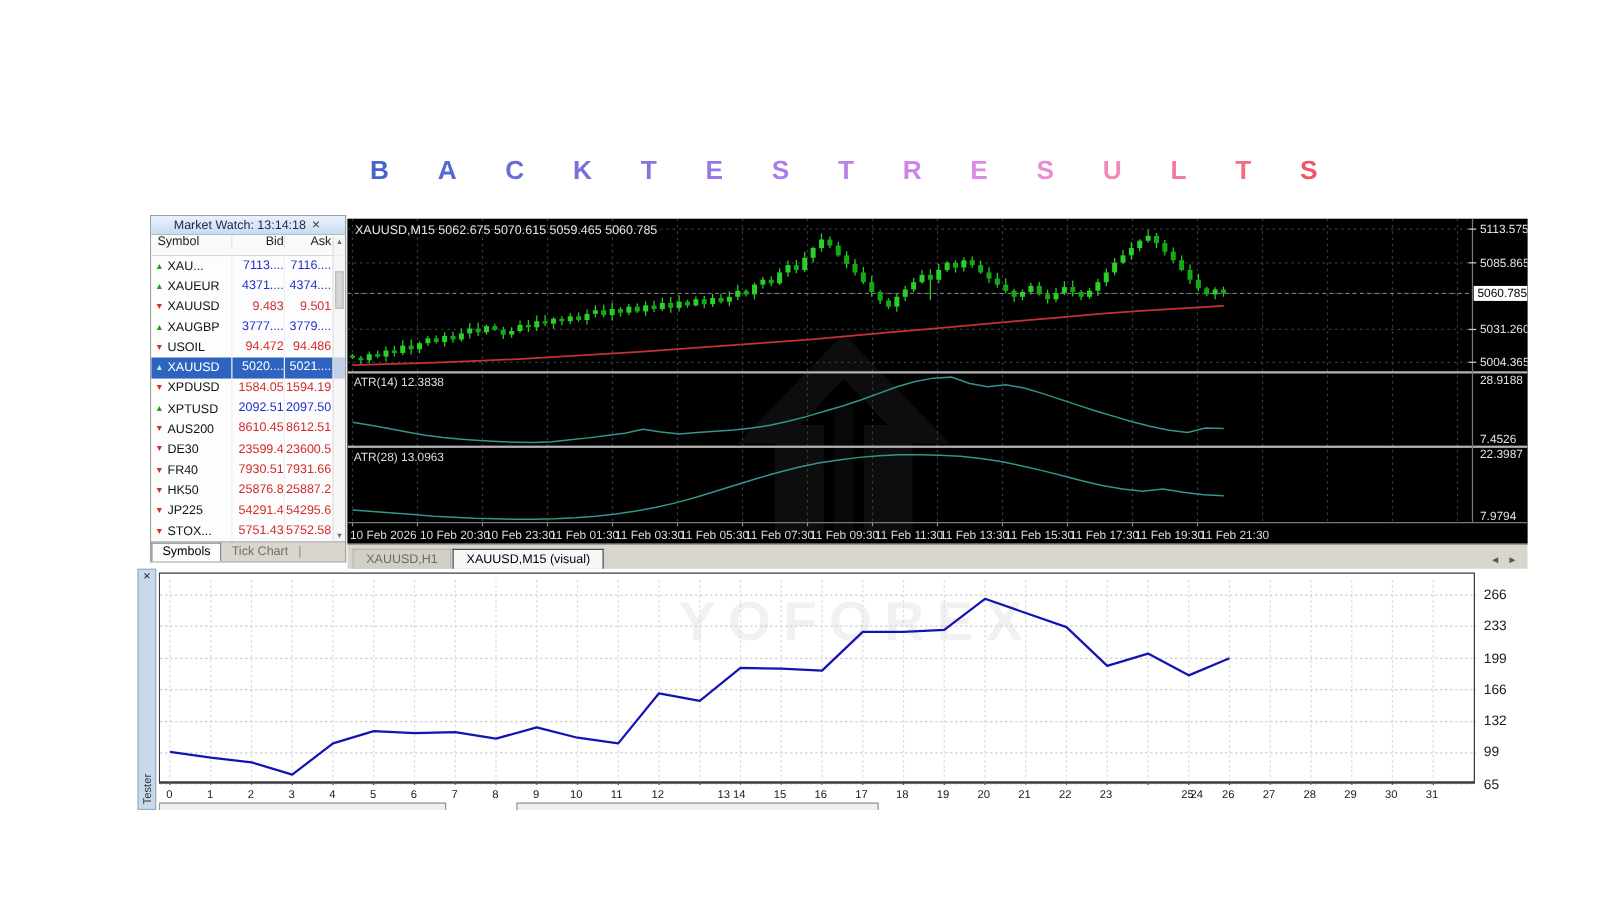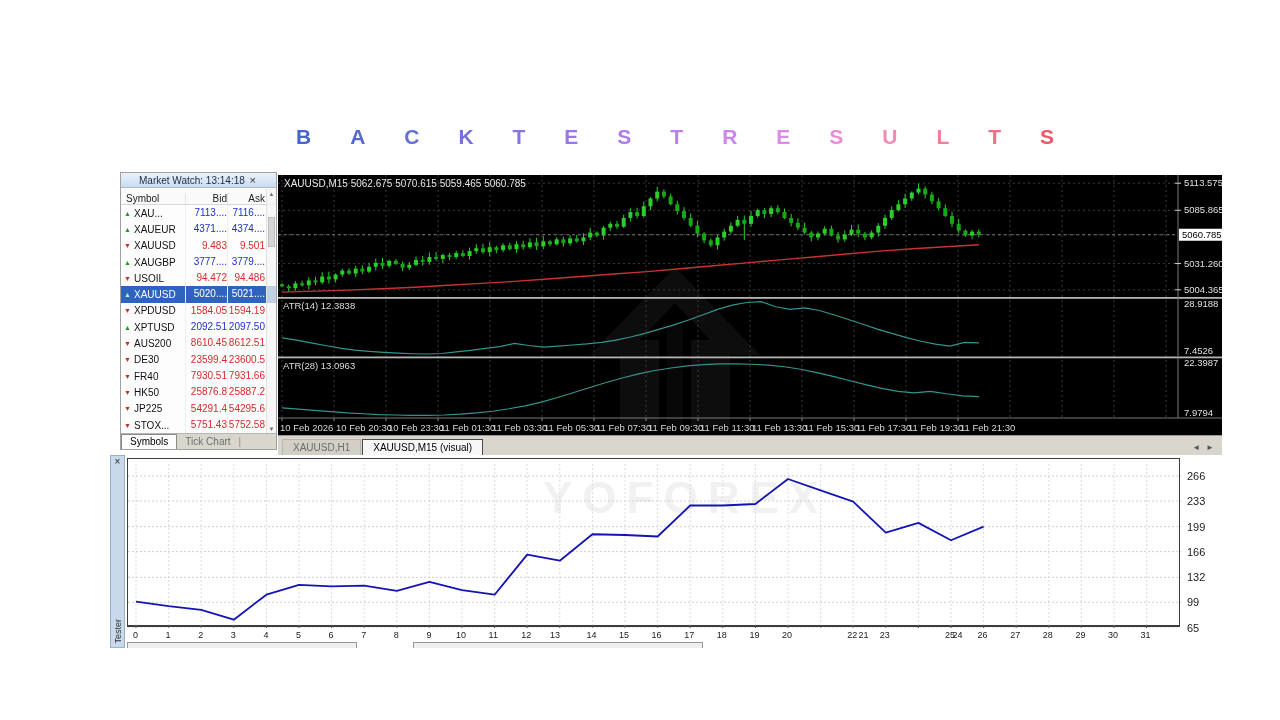--- a/index.html
+++ b/index.html
@@ -13,21 +13,21 @@
   #title-row span { font-size:21px; font-weight:bold; }
 
   
   #market-watch { position:absolute; left:120px; top:172px; width:157px; height:278px;
     border:1px solid #a0a0a0; background:#fdfdfd; font-size:10px; }
   .mw-titlebar { height:15px; background:linear-gradient(#eaf2fb,#c9dcf1);
     border-bottom:1px solid #a9bed4; color:#1a2a44; display:flex; align-items:center;
     padding:0 18px; font-size:10px; }
   .mw-titlebar .grow { flex:1; }
   .mw-close { color:#333; font-size:11px; line-height:10px; padding:0 2px; cursor:default; }
-  .mw-header { display:flex; height:17px; align-items:flex-end; background:#fafafa;
+  .mw-header { display:flex; height:17px; align-items:flex-start; background:#fafafa;
     border-bottom:1px solid #d8d8d8; color:#222; }
   .mw-header .h-sym { width:64px; padding-left:5px; }
   .mw-header .h-bid { width:42px; text-align:right; border-left:1px solid #e4e4e4; }
   .mw-header .h-ask { width:40px; text-align:right; border-left:1px solid #e4e4e4; padding-right:2px; }
   #mw-list { position:relative; height:229px; overflow:hidden; }
   .mw-row { display:flex; height:16.3px; align-items:center; background:#fcfdfc; }
   .mw-row .mw-ic { width:13px; text-align:center; font-size:7px; }
   .mw-ic.up { color:#1ca01c; } .mw-ic.down { color:#d03020; }
   .mw-sym { width:51px; color:#111; }
   .mw-num { width:42px; text-align:right; border-left:1px solid #efefef; height:100%; line-height:16.3px; }
@@ -638,29 +638,29 @@
         <span style="left: 103.8px; top: 175px;">3</span>
         <span style="left: 136.4px; top: 175px;">4</span>
         <span style="left: 169px; top: 175px;">5</span>
         <span style="left: 201.6px; top: 175px;">6</span>
         <span style="left: 234.2px; top: 175px;">7</span>
         <span style="left: 266.8px; top: 175px;">8</span>
         <span style="left: 299.4px; top: 175px;">9</span>
         <span style="left: 329px; top: 175px;">10</span>
         <span style="left: 361.6px; top: 175px;">11</span>
         <span style="left: 394.2px; top: 175px;">12</span>
-        <span style="left: 423px; top: 175px;">13</span>
+        <span style="left: 447px; top: 175px;">13</span>
         <span style="left: 459.4px; top: 175px;">14</span>
         <span style="left: 492px; top: 175px;">15</span>
         <span style="left: 524.6px; top: 175px;">16</span>
         <span style="left: 557.2px; top: 175px;">17</span>
         <span style="left: 589.8px; top: 175px;">18</span>
         <span style="left: 622.4px; top: 175px;">19</span>
         <span style="left: 655px; top: 175px;">20</span>
-        <span style="left: 687.6px; top: 175px; margin-left: 44px;">21</span>
+        <span style="left: 687.6px; top: 175px;">21</span>
         <span style="left: 720.2px; top: 175px;">22</span>
         <span style="left: 752.8px; top: 175px;">23</span>
         <span style="left: 785.4px; top: 175px; margin-left: 40px;">24</span>
         <span style="left: 818px; top: 175px;">25</span>
         <span style="left: 850.6px; top: 175px;">26</span>
         <span style="left: 883.2px; top: 175px;">27</span>
         <span style="left: 915.8px; top: 175px;">28</span>
         <span style="left: 948.4px; top: 175px;">29</span>
         <span style="left: 981px; top: 175px;">30</span>
         <span style="left: 1013.6px; top: 175px;">31</span>

